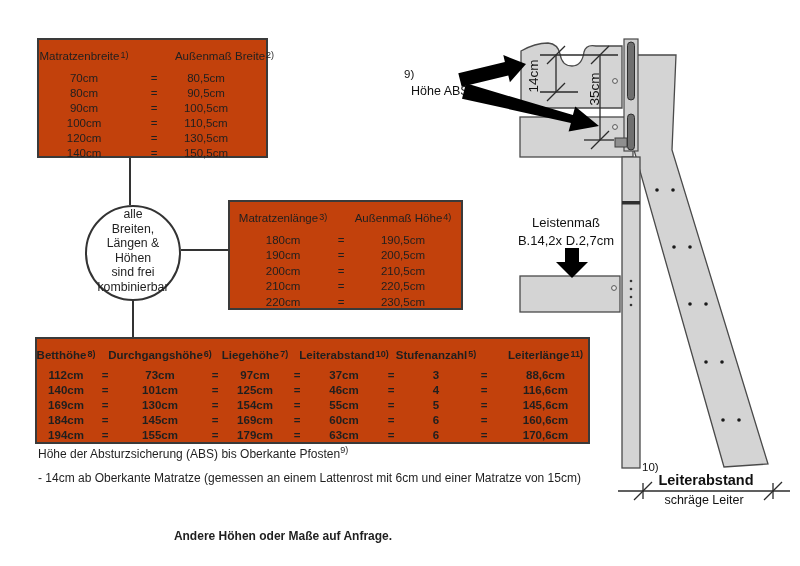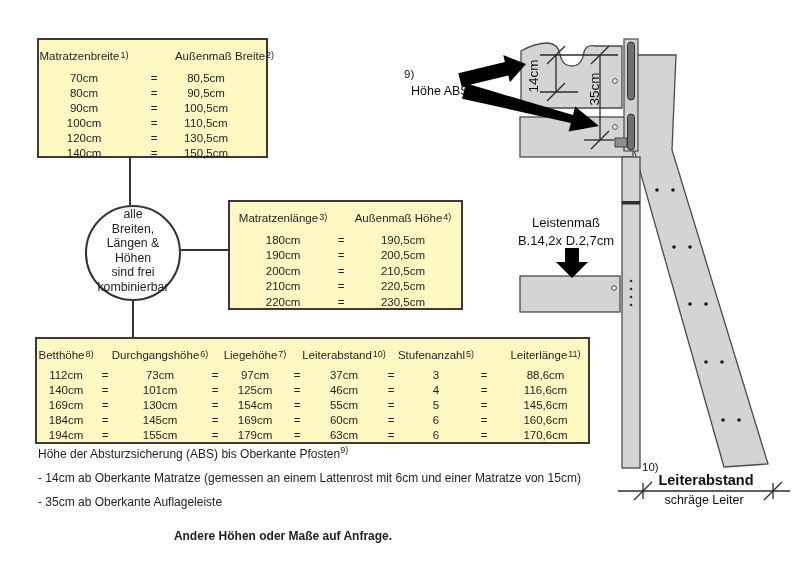--- a/index.html
+++ b/index.html
@@ -1,19 +1,19 @@
 <!DOCTYPE html>
 <html><head>
 <meta charset="utf-8">
 <style>
   html,body{margin:0;padding:0;background:#fff;}
   .stage{position:relative;width:800px;height:566px;background:#fff;overflow:hidden;
          font-family:"Liberation Sans","DejaVu Sans",sans-serif;color:#1f1f1f;}
   
-  .tblbox{position:absolute;border:2px solid #3a3a3a;background:#fef9c3;box-sizing:border-box;}
+  .tblbox{position:absolute;border:2px solid #3a3a3a;background:#c2410c;box-sizing:border-box;}
   .tbl{display:grid;padding-top:2px;}
   .tbl>div{display:flex;align-items:center;justify-content:center;font-size:11.5px;
            white-space:nowrap;box-sizing:border-box;}
   .tbl .th{font-size:11.5px;}
   .tbl sup{font-size:9px;position:relative;top:-1px;margin-left:1px;}
   .t1 .tbl{grid-template-columns:90px 50px 91px;grid-template-rows:28px;grid-auto-rows:15px;}
   .t1 .c2{padding-right:37px;}
   .t1 .th.c2{padding-right:0;}
   .t2 .tbl{grid-template-columns:106px 10px 114px;grid-template-rows:28px;grid-auto-rows:15.5px;}
   .t3 .tbl{grid-template-columns:58px 20px 90px 20px 60px 24px 70px 24px 66px 30px 93px;
@@ -91,21 +91,21 @@
         <div class="cell c2">210,5cm</div>
         <div class="cell c0">210cm</div>
         <div class="cell c1">=</div>
         <div class="cell c2">220,5cm</div>
         <div class="cell c0">220cm</div>
         <div class="cell c1">=</div>
         <div class="cell c2">230,5cm</div>
       </div>
   </div>
 
-  <div class="tblbox t3" style="left:35px;top:337px;width:555px;height:107px;">
+  <div class="tblbox t3" style="left:35px;top:337px;width:555px;height:107px;font-weight:bold;">
     <div class="tbl">
       <div class="th">
           <span>Betthöhe</span>
           <sup>8)</sup>
         </div>
       <div class="th"></div>
       <div class="th">
           <span>Durchgangshöhe</span>
           <sup>6)</sup>
         </div>
@@ -194,21 +194,20 @@
     <span>alle</span>
     <span>Breiten,</span>
     <span>Längen &amp; Höhen</span>
     <span>sind frei</span>
     <span>kombinierbar</span>
   </div>
 
   <div class="footnotes">
     <div><span>Höhe der Absturzsicherung (ABS) bis Oberkante Pfosten</span><sup>9)</sup></div>
     <div>- 14cm ab Oberkante Matratze (gemessen an einem Lattenrost mit 6cm und einer Matratze von 15cm)</div>
-    <div>- 35cm ab Oberkante Auflageleiste</div>
   </div>
   <div class="note">Andere Höhen oder Maße auf Anfrage.</div>
 
   <svg class="diag" width="410" height="566" viewBox="390 0 410 566">
 
     <polygon points="637,55 676,55 672,150 768,464 724,467 634,150" stroke="#4a4a4a" stroke-width="1.3" fill="#d4d4d4"></polygon>
     <g fill="#1a1a1a">
       <circle cx="657" cy="190" r="1.8"></circle>
       <circle cx="673" cy="190" r="1.8"></circle>
       <circle cx="674" cy="247" r="1.8"></circle>

